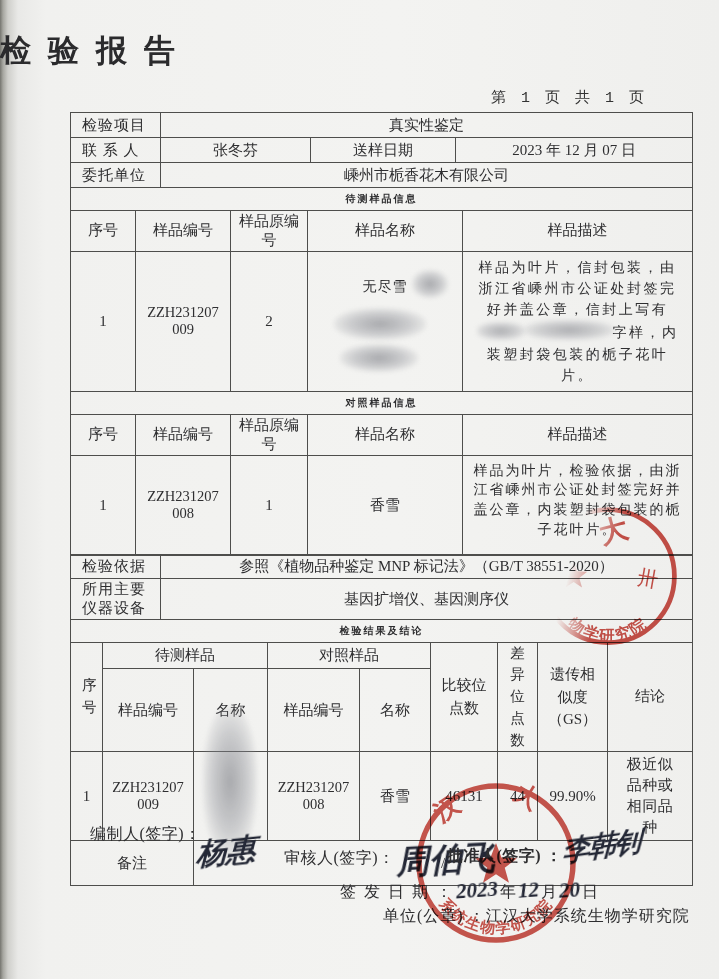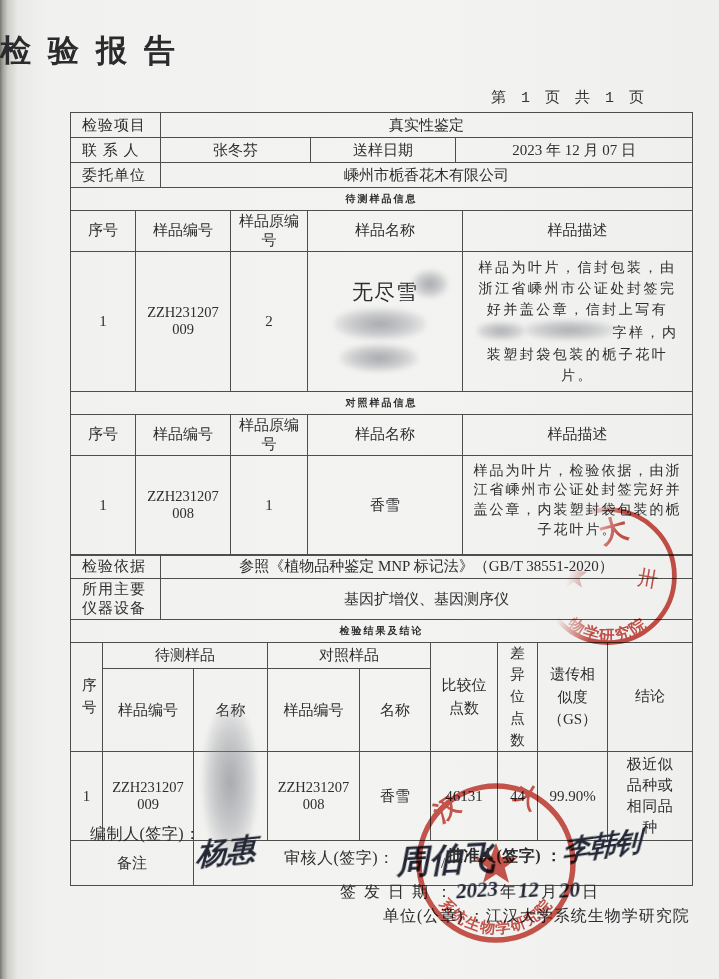--- a/index.html
+++ b/index.html
@@ -35,21 +35,21 @@
     font-weight:normal;overflow:visible;
   }
   .lbl{text-align:left !important;padding-left:11px !important;letter-spacing:1px;}
   .band{font-weight:bold !important;font-size:10px;letter-spacing:2px;}
   .desc{
     text-align:left;vertical-align:top !important;
     padding:5px 10px !important;font-size:14px;letter-spacing:2px;line-height:1.42;
   }
   .desc-tall{line-height:1.52;letter-spacing:2.5px;}
   .code{word-break:break-all;font-size:14.5px;padding:0 9px !important;}
-  .name-cell{position:relative;vertical-align:top !important;padding-top:26px !important;font-size:21px;letter-spacing:1px;}
+  .name-cell{position:relative;vertical-align:top !important;padding-top:26px !important;font-size:14px;letter-spacing:1px;}
   .vstack{padding:0 11px !important;font-size:14.5px;line-height:1.5;word-break:break-all;}
   .gs-head{padding:0 8px !important;word-break:break-all;line-height:1.5;}
   .cmp-head{padding:0 10px !important;word-break:break-all;line-height:1.5;margin-left:20px;}
   .concl{padding:2px 15px !important;word-break:break-all;line-height:1.4;font-size:15px;letter-spacing:0.5px;}
   .smudge-cell{position:relative;}
   .smudge{
     position:absolute;border-radius:45%;
     background:radial-gradient(ellipse at 50% 50%,rgba(108,110,118,.55) 0%,rgba(138,140,148,.38) 45%,rgba(158,160,166,.14) 70%,rgba(160,160,166,0) 85%);
     filter:blur(2.2px);pointer-events:none;
   }

